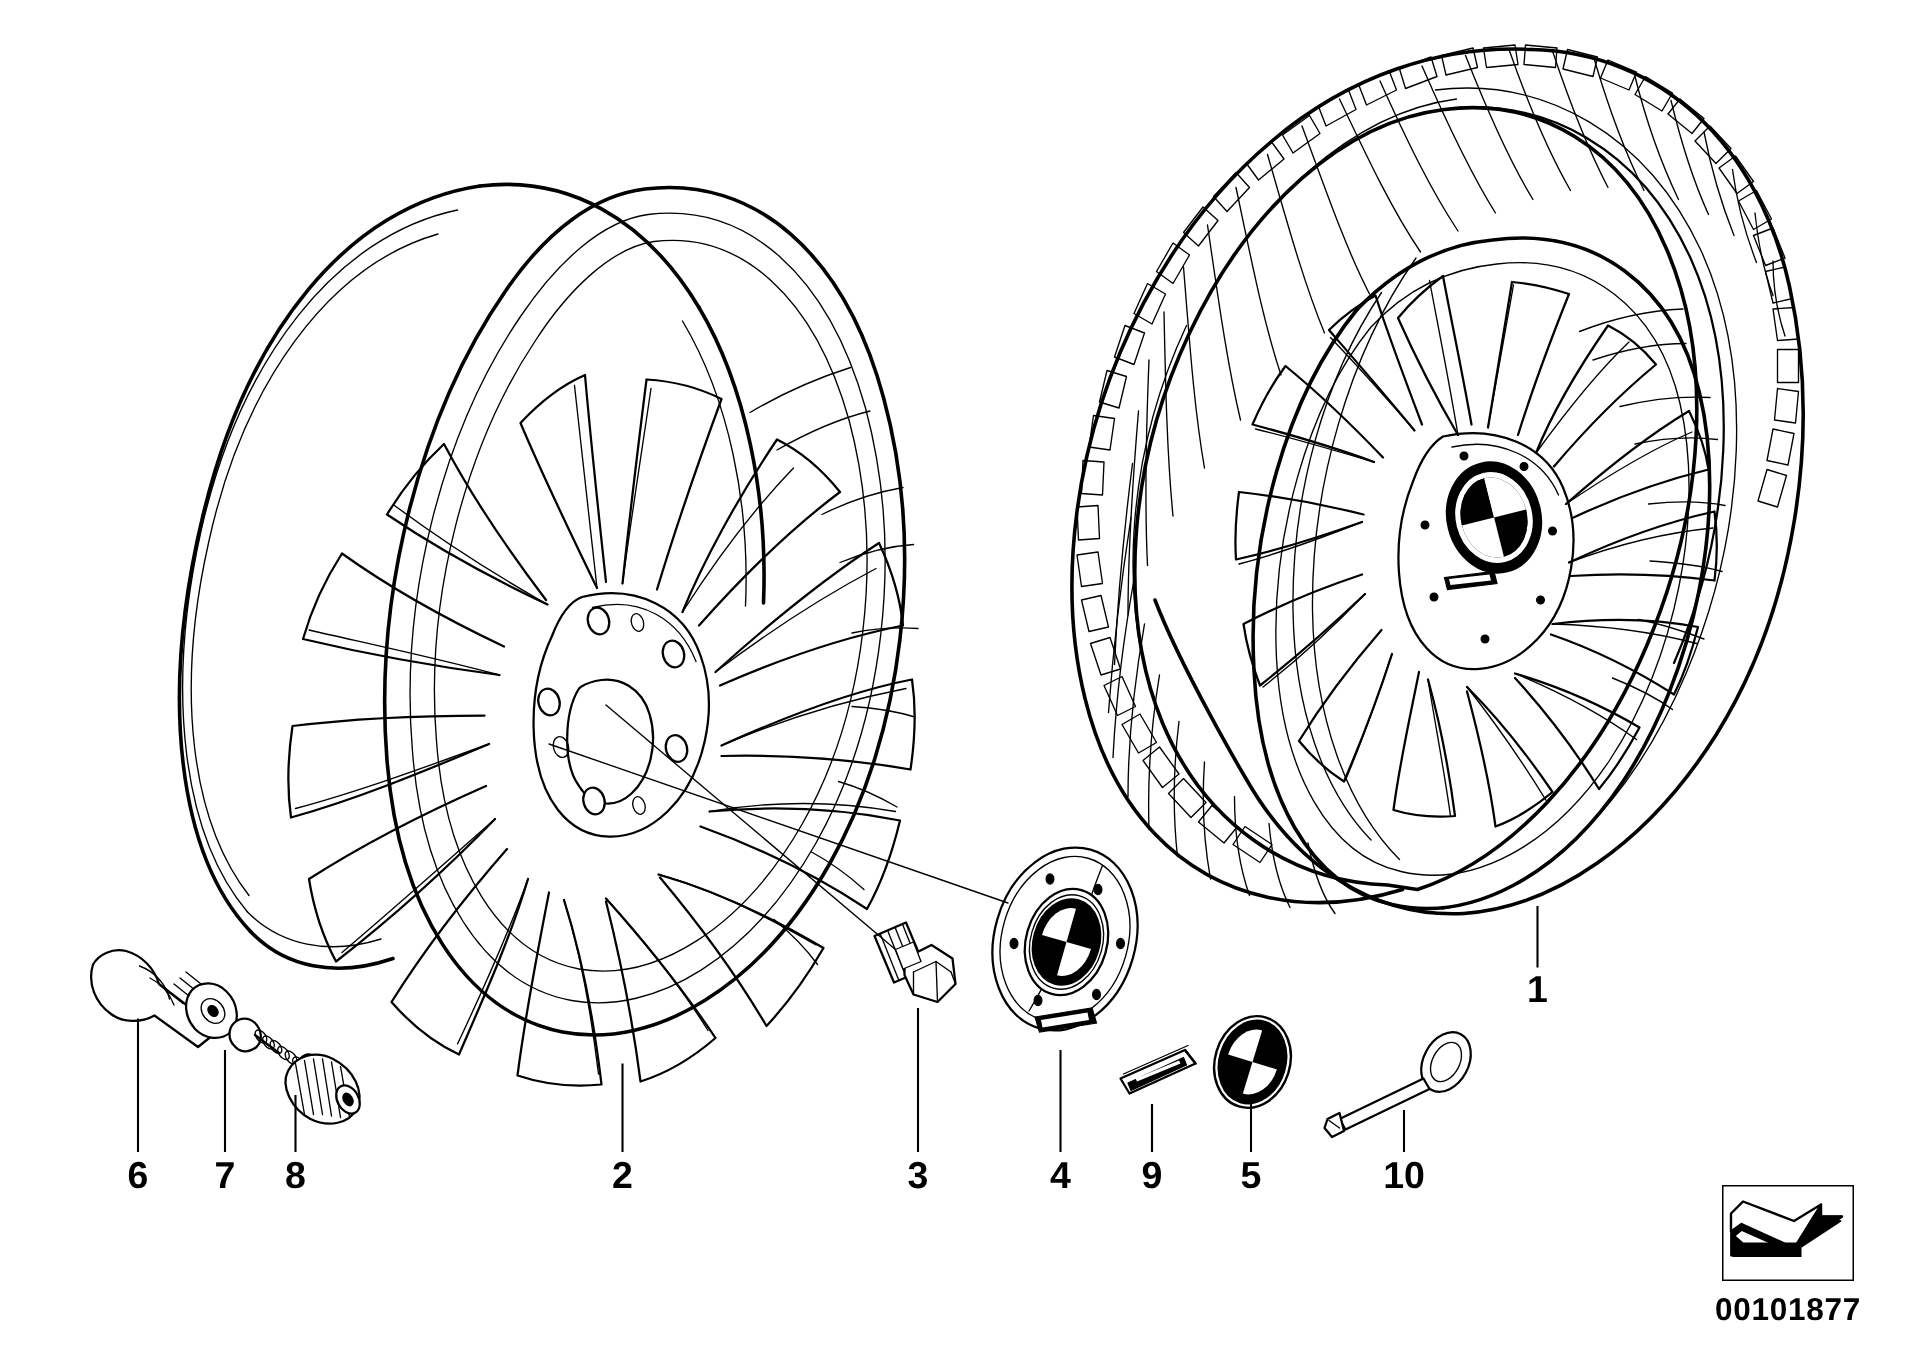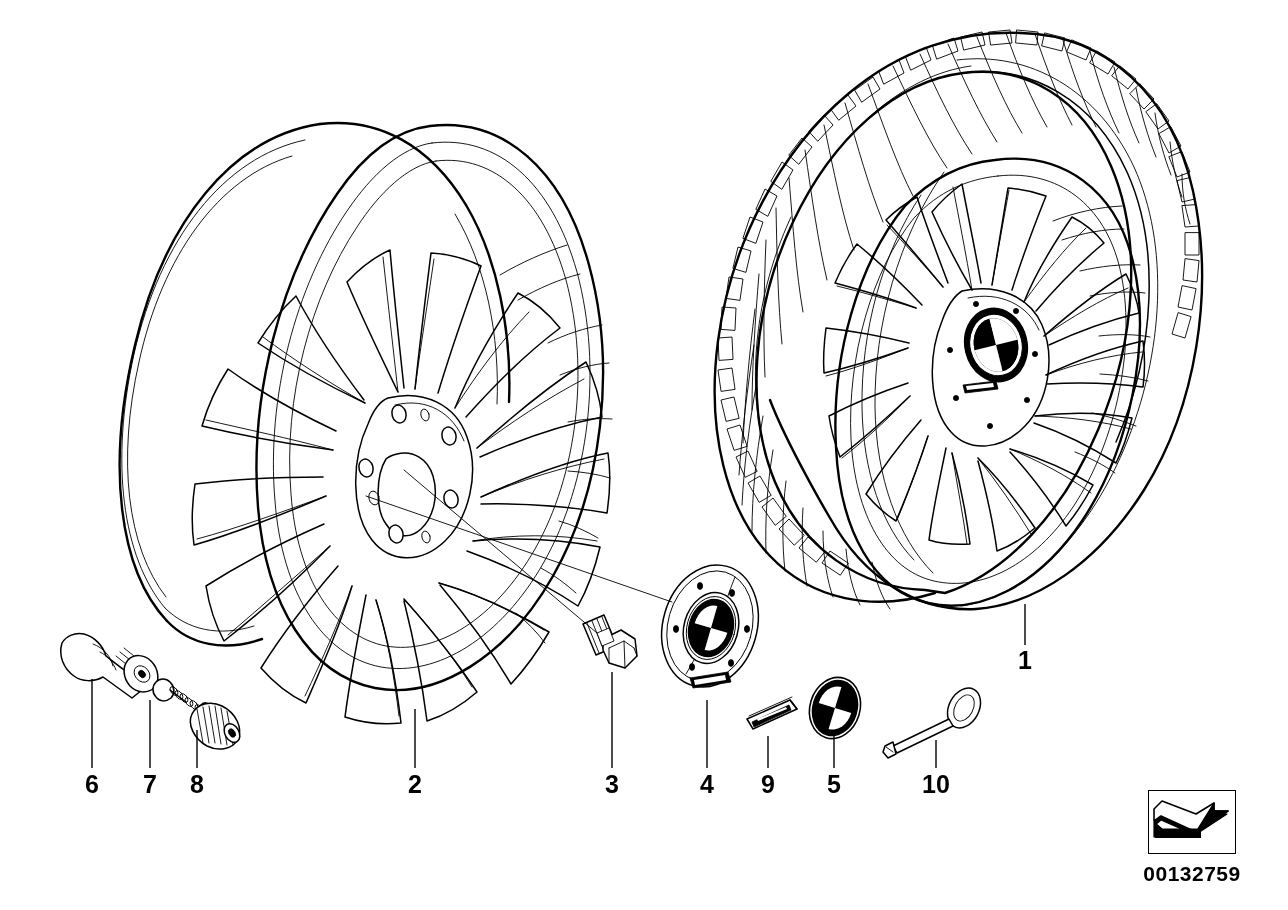--- a/index.html
+++ b/index.html
@@ -600,15 +600,15 @@
     <svg width="85" height="61" viewBox="0 0 85 61" xmlns="http://www.w3.org/2000/svg">
       <path d="M6,19 L6,34 L12,29 L46,44 L78,23 L64,23 L64,15 L46,26 L14,13 Z" fill="#000" stroke="#000" stroke-width="1.2" stroke-linejoin="round"></path>
       <path d="M6,19 L6,8 L12,13 L48,-2" fill="none" stroke="#000" stroke-width="0"></path>
       <path d="M6,36 L6,47 L52,47 L52,40 L14,40 Z" fill="#000"></path>
       <path d="M6,19 L6,30 L46,47 L78,24" fill="none" stroke="#000" stroke-width="0"></path>
       <path d="M5,18 L5,30 L12,25 L47,41 L79,20 L65,20 L65,12 L47,23 L13,10 Z" fill="#fff" stroke="#000" stroke-width="1.6" stroke-linejoin="round"></path>
       <path d="M47,41 L79,20 L65,20 L65,12 Z" fill="#000" stroke="#000" stroke-width="1.4" stroke-linejoin="round"></path>
       <path d="M5,31 L5,46 L51,46 L51,38 L13,38 Z" fill="#000" stroke="#000" stroke-width="1.2" stroke-linejoin="round"></path>
     </svg>
   </div>
-  <div id="diagram-code">00132759</div>
+  <div id="diagram-code">00101877</div>
 
 </div>
 
 </body></html>

